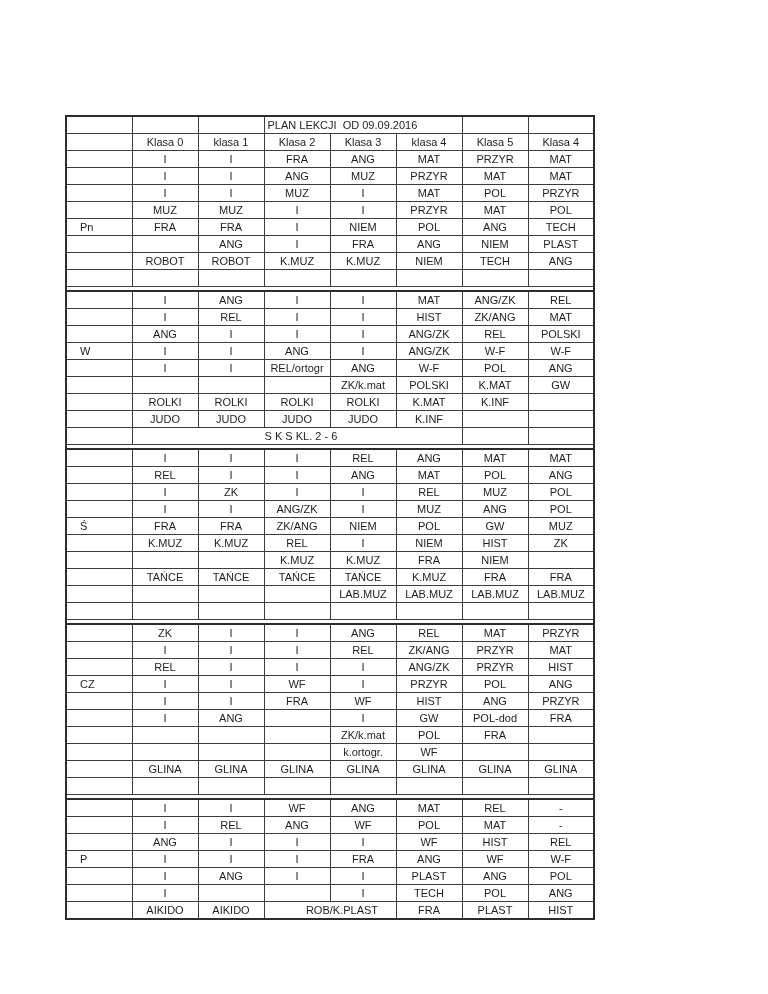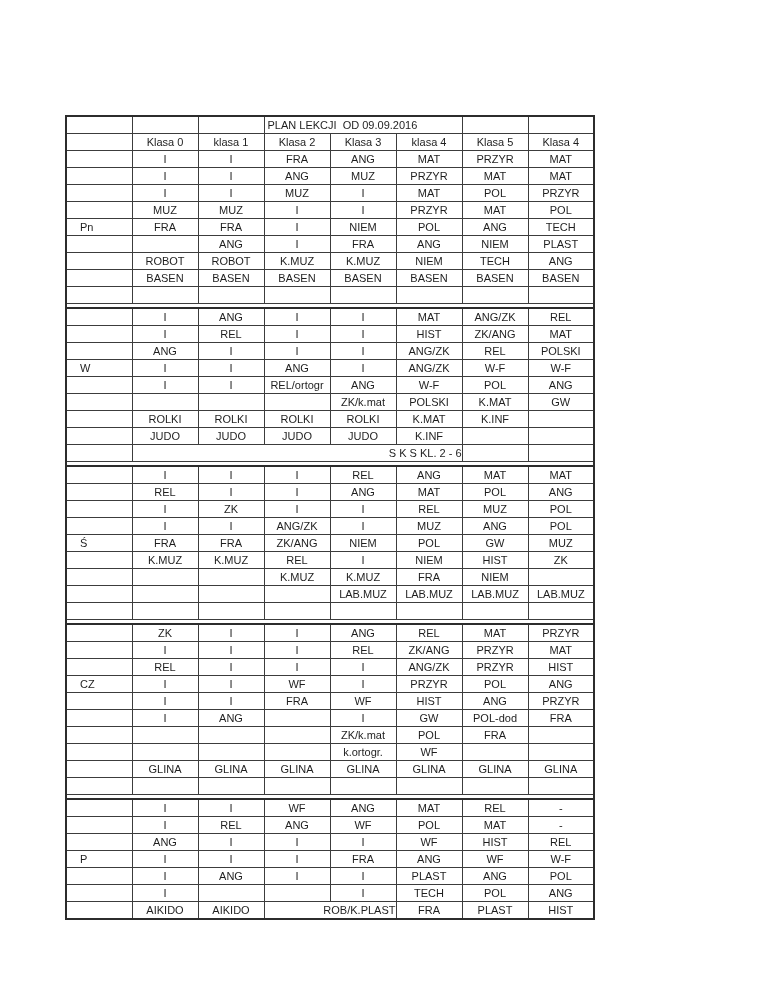--- a/index.html
+++ b/index.html
@@ -40,24 +40,25 @@
   table.timetable td.day {
     text-align: left;
     padding-left: 13px;
   }
   table.timetable td.title {
     text-align: left;
     padding-left: 3px;
     white-space: pre;
   }
   table.timetable td.sks {
-    text-align: right;
+    text-align: left;
+    padding-left: 132px;
   }
   table.timetable td.robcell {
-    text-align: right;
+    text-align: center;
     padding-left: 24px;
   }
   table.timetable tr.spacer-row td {
     height: 3px;
     line-height: 3px;
     border-top: 1px solid #3c3c3c;
     border-bottom: 2px solid #2c2c2c;
     border-left: 2px solid #2c2c2c;
     border-right: 2px solid #2c2c2c;
   }
@@ -161,30 +162,20 @@
           <td>ROBOT</td>
           <td>ROBOT</td>
           <td>K.MUZ</td>
           <td>K.MUZ</td>
           <td>NIEM</td>
           <td>TECH</td>
           <td>ANG</td>
         </tr>
         <tr>
           <td class="day"></td>
-          <td>BASEN</td>
-          <td>BASEN</td>
-          <td>BASEN</td>
-          <td>BASEN</td>
-          <td>BASEN</td>
-          <td>BASEN</td>
-          <td>BASEN</td>
-        </tr>
-        <tr>
-          <td class="day"></td>
           <td></td>
           <td></td>
           <td></td>
           <td></td>
           <td></td>
           <td></td>
           <td></td>
         </tr>
         <tr class="spacer-row">
           <td colspan="8"></td>
@@ -343,20 +334,30 @@
           <td></td>
           <td></td>
           <td>K.MUZ</td>
           <td>K.MUZ</td>
           <td>FRA</td>
           <td>NIEM</td>
           <td></td>
         </tr>
         <tr>
           <td class="day"></td>
+          <td>TAŃCE</td>
+          <td>TAŃCE</td>
+          <td>TAŃCE</td>
+          <td>TAŃCE</td>
+          <td>K.MUZ</td>
+          <td>FRA</td>
+          <td>FRA</td>
+        </tr>
+        <tr>
+          <td class="day"></td>
           <td></td>
           <td></td>
           <td></td>
           <td>LAB.MUZ</td>
           <td>LAB.MUZ</td>
           <td>LAB.MUZ</td>
           <td>LAB.MUZ</td>
         </tr>
         <tr>
           <td class="day"></td>

